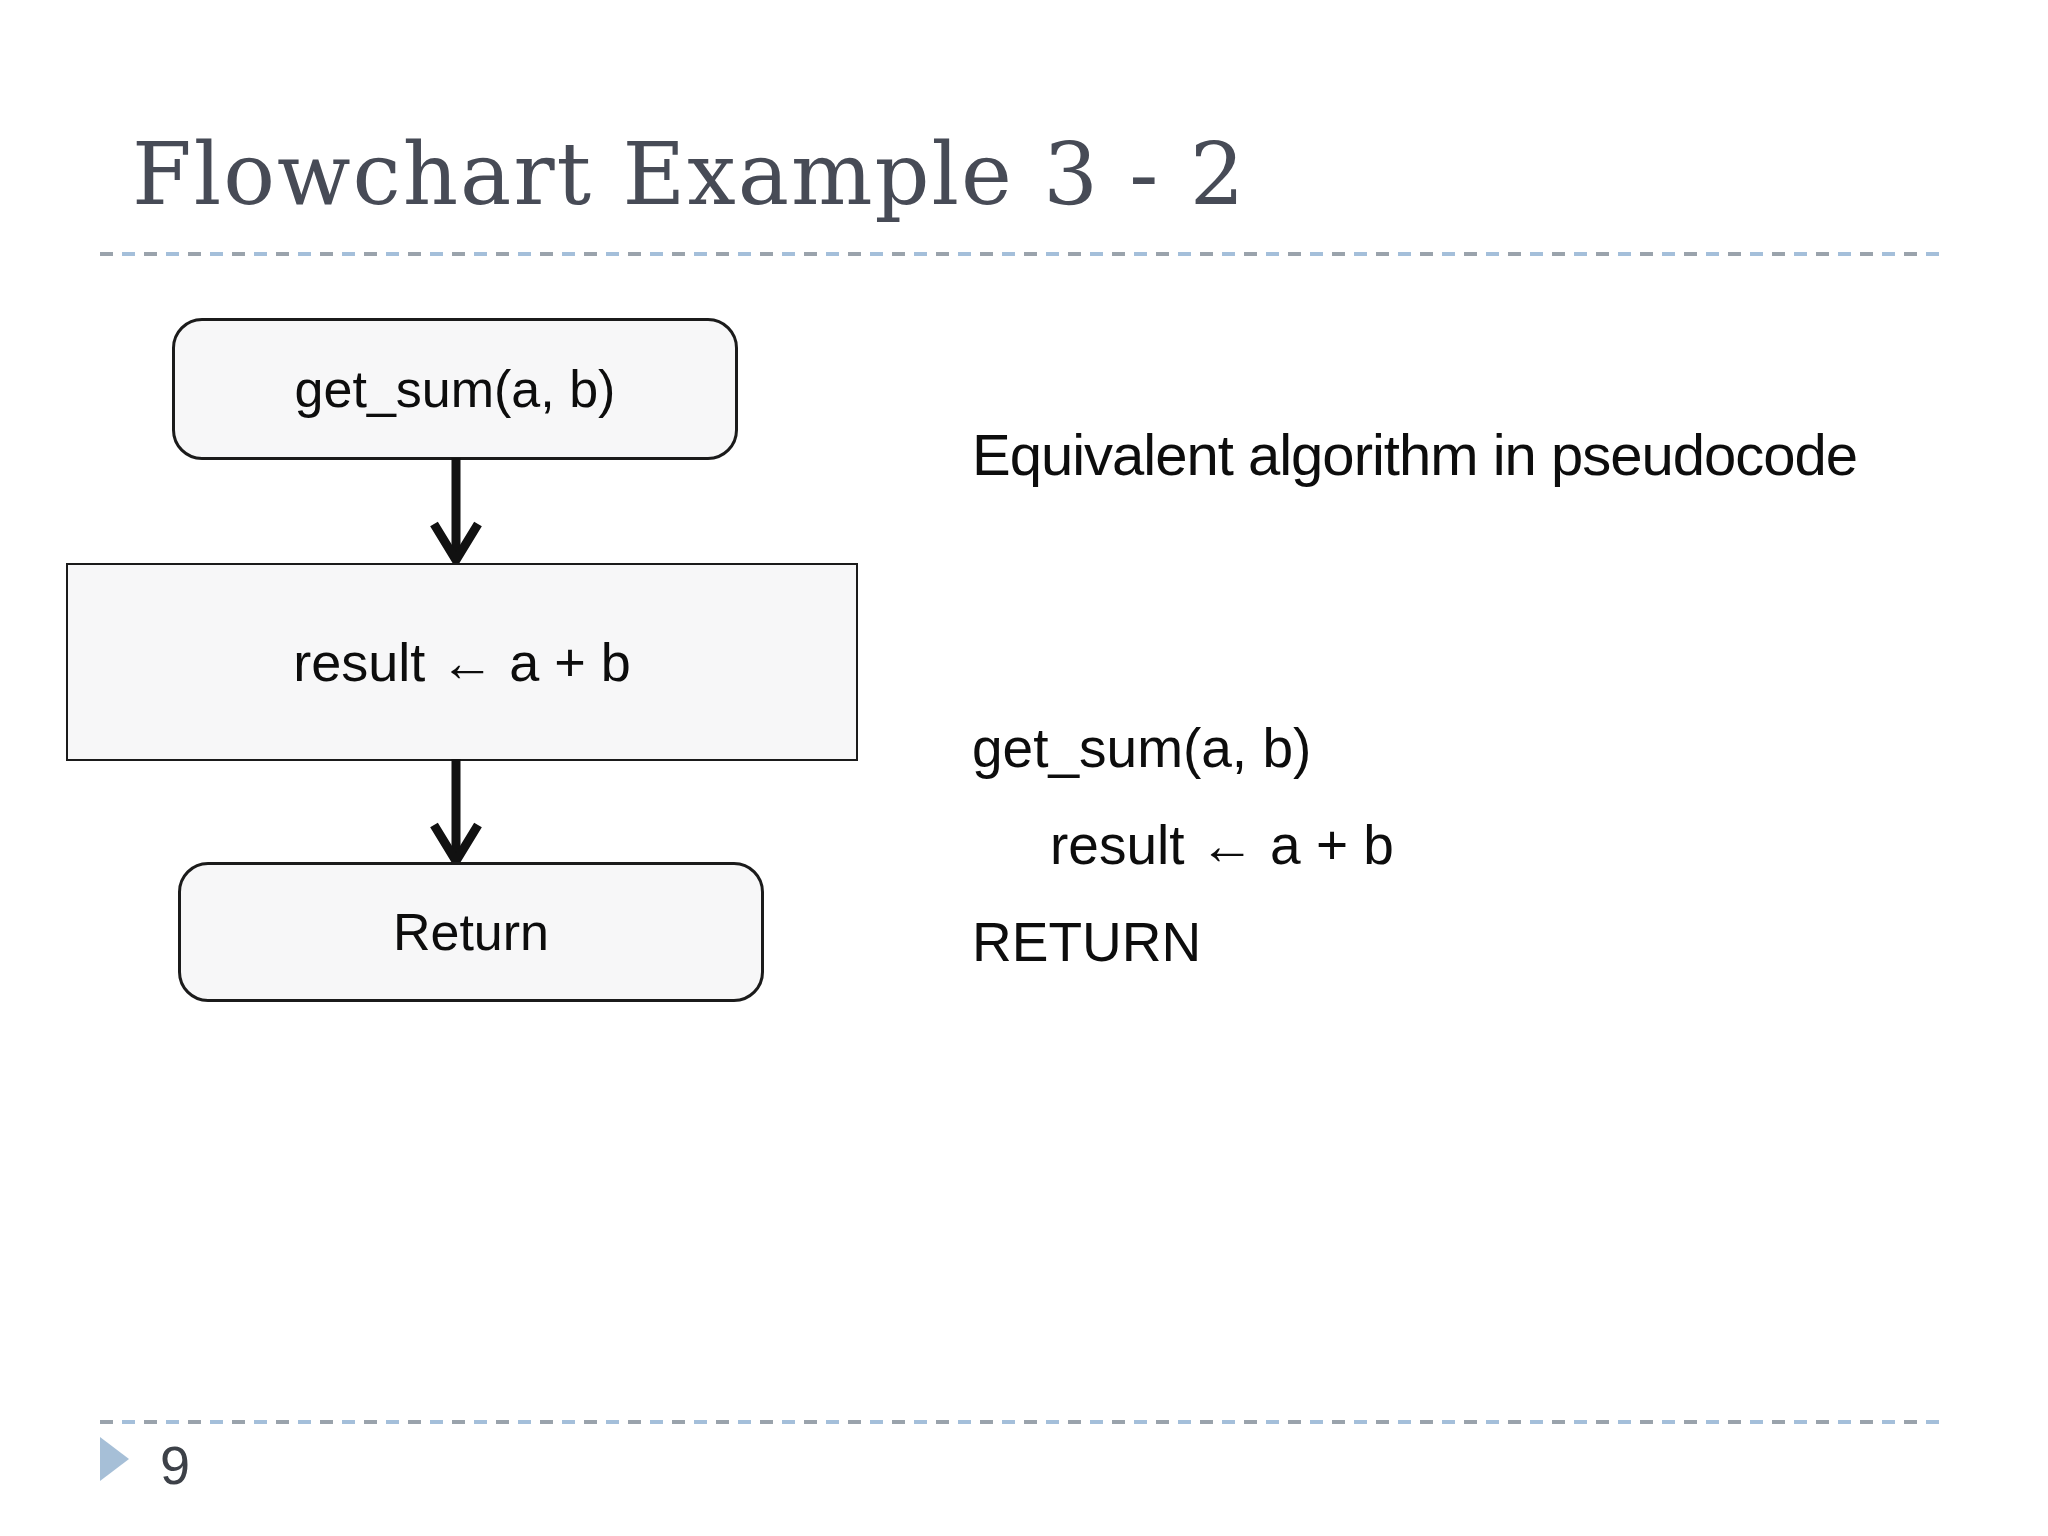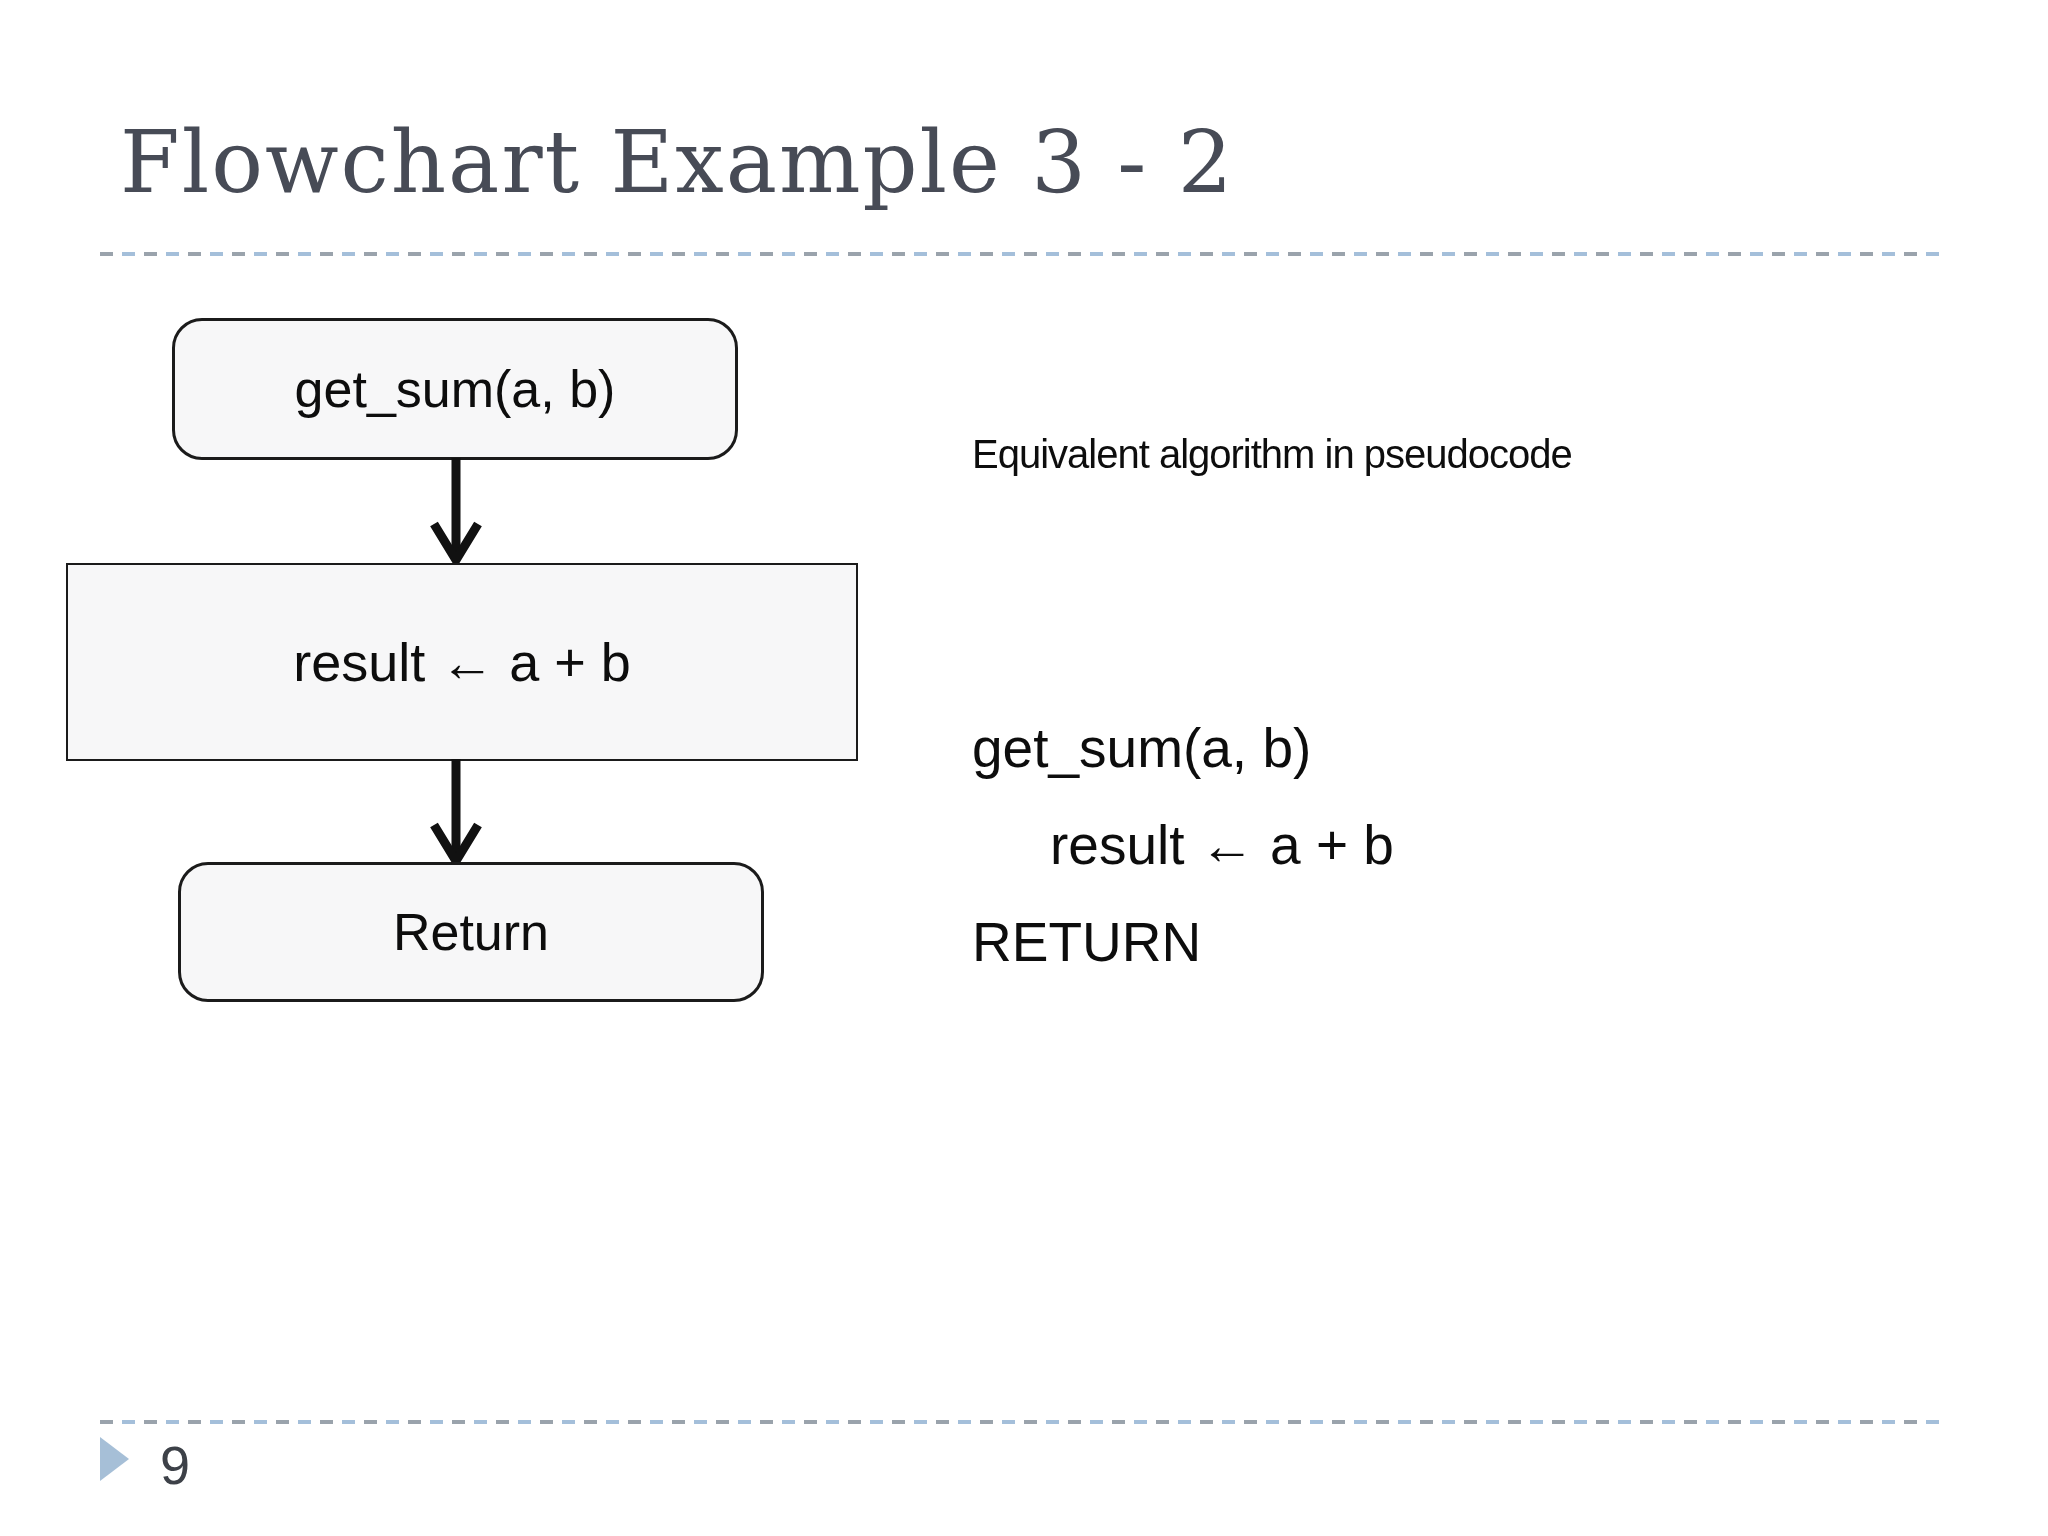--- a/index.html
+++ b/index.html
@@ -14,21 +14,21 @@
     background: #ffffff;
     overflow: hidden;
     font-family: "Liberation Sans", sans-serif;
   }
 
   
   .title {
     position: absolute;
     left: 120px;
     top: 112px;
-    margin: 0;
+    margin: 12px;
     font-family: "DejaVu Serif", "Liberation Serif", serif;
     font-weight: 400;
     font-size: 86px;
     letter-spacing: 2px;
     color: #474b56;
     white-space: nowrap;
   }
 
   
   .dash {
@@ -80,21 +80,21 @@
     position: absolute;
     width: 64px;
   }
   .arrow-1 { left: 424px; top: 458px; height: 108px; }
   .arrow-2 { left: 424px; top: 759px; height: 108px; }
 
   
   .intro {
     position: absolute;
     left: 972px; top: 412px;
-    font-size: 40px;
+    font-size: 58px;
     line-height: 85px;
     color: #0d0d0d;
     letter-spacing: -1px;
     white-space: nowrap;
   }
   .code {
     position: absolute;
     left: 972px; top: 700px;
     font-size: 55px;
     line-height: 97px;

